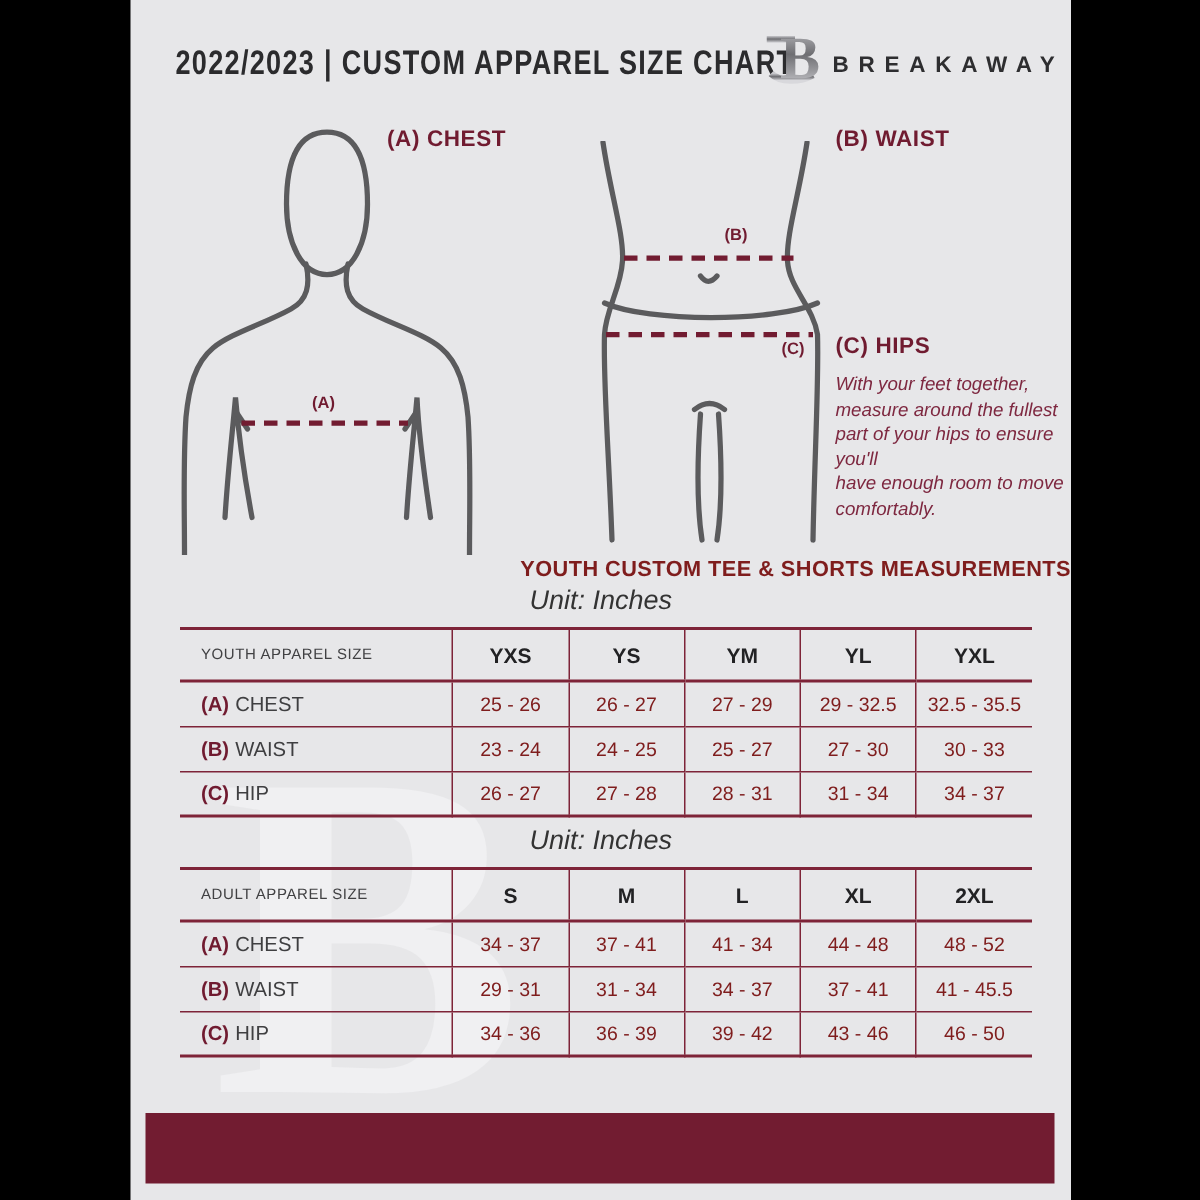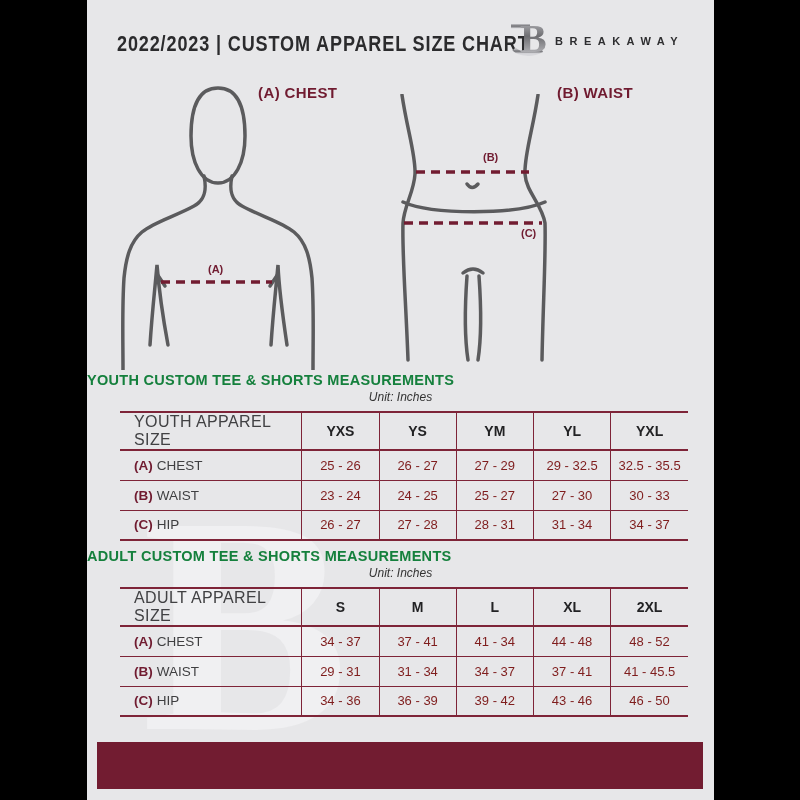--- a/index.html
+++ b/index.html
@@ -10,43 +10,43 @@
   html,body{width:800px;height:800px;}
   body{background:#000;position:relative;font-family:"Liberation Sans",sans-serif;overflow:hidden;}
   .page{position:absolute;left:87px;top:0;width:627px;height:800px;background:var(--bg);}
 
   .watermark{position:absolute;left:55px;top:470px;font-family:"Liberation Serif",serif;
     font-weight:bold;font-size:310px;line-height:1;color:var(--watermark);opacity:.75;z-index:0;}
 
   .hdr-title{position:absolute;left:30px;top:31px;font-size:21px;font-weight:700;color:var(--dark);
     letter-spacing:1px;white-space:nowrap;transform:scale(.86,1.08);transform-origin:left center;z-index:1;}
   .logo{position:absolute;left:424px;top:16px;z-index:1;}
-  .brand{position:absolute;left:468px;top:35px;font-size:11px;font-weight:700;color:#2e2e30;
+  .brand{position:absolute;left:468px;top:35px;font-size:15px;font-weight:700;color:#2e2e30;
     letter-spacing:6.5px;z-index:1;}
 
   .fig{position:absolute;z-index:1;}
   .fig path,.fig line{fill:none;stroke:var(--figure);stroke-width:3.5;stroke-linecap:round;}
   .fig .dash{stroke:var(--maroon);stroke-width:3.5;stroke-dasharray:9 6;stroke-linecap:butt;}
   .diagram-label{position:absolute;font-size:11px;font-weight:700;color:var(--heading);z-index:2;}
 
   .instr{position:absolute;width:162px;z-index:1;}
   .instr h3{font-size:15px;font-weight:700;color:var(--heading);letter-spacing:.4px;margin-bottom:9px;}
   .instr p{font-size:12.5px;line-height:1.32;font-style:italic;color:var(--body);white-space:pre-line;}
 
   .table-block{position:absolute;left:0;width:627px;z-index:1;}
-  .tbl-title{text-align:left;font-size:14.5px;font-weight:700;color:#15803d;letter-spacing:.3px;}
-  .tbl-unit{text-align:center;font-size:12px;font-style:italic;color:#333;margin-top:2px;}
+  .tbl-title{text-align:right;font-size:14.5px;font-weight:700;color:#7f1d1d;letter-spacing:.3px;}
+  .tbl-unit{text-align:center;font-size:18px;font-style:italic;color:#333;margin-top:2px;}
   table.size-table{margin:7px 0 0 33px;width:568px;border-collapse:collapse;table-layout:fixed;
     border-top:2px solid var(--border);border-bottom:2px solid var(--border);}
   .size-table th,.size-table td{border-left:1.5px solid var(--border);}
   .size-table th:first-child,.size-table td:first-child{border-left:none;}
   .size-table thead th{height:35px;border-bottom:2px solid var(--border);}
   .size-table tbody td{height:30px;border-bottom:1.5px solid var(--border);}
   .size-table tbody tr:last-child td{border-bottom:none;}
-  .col-label{text-align:left;padding-left:14px;font-weight:400;color:#414143;font-size:16px;letter-spacing:.4px;}
+  .col-label{text-align:left;padding-left:14px;font-weight:400;color:#414143;font-size:10px;letter-spacing:.4px;}
   .col-size{text-align:center;font-weight:700;color:#222224;font-size:14px;}
   td.row-label{text-align:left;padding-left:14px;font-size:13.5px;}
   td.row-label .prefix{font-weight:700;color:var(--heading);}
   td.row-label .lbl{color:var(--text);margin-left:4px;margin-top:36px;}
   td.val{text-align:center;font-size:13px;color:#7f1d1d;}
 
   .footer-bar{position:absolute;left:10px;top:742px;width:606px;height:47px;background:var(--maroon);z-index:2;}
 </style>
 </head>
 <body>
@@ -97,20 +97,23 @@
   <span class="diagram-label" style="left:396px;top:151px">(B)</span>
   <span class="diagram-label" style="left:434px;top:227px">(C)</span>
 
   <div class="instr" style="left:171px;top:84px;width:155px">
     <h3>(A) CHEST</h3>
   </div>
   <div class="instr" style="left:470px;top:84px;width:158px">
     <h3>(B) WAIST</h3>
   </div>
   <div class="instr" style="left:470px;top:222px;width:162px">
+    <h3>(C) HIPS</h3>
+    <p>With your feet together, measure around the fullest part of your hips to ensure you'll
+have enough room to move comfortably.</p>
   </div>
 
   <div class="table-block" style="top:372px">
     <div class="tbl-title">YOUTH CUSTOM TEE &amp; SHORTS MEASUREMENTS</div>
     <div class="tbl-unit">Unit: Inches</div>
     <table class="size-table">
         <thead>
           <tr>
             <th class="col-label" style="width: 32%;">YOUTH APPAREL SIZE</th>
             <th class="col-size" style="width: 13.6%;">YXS</th>
@@ -143,21 +146,20 @@
             <td class="val">27 - 28</td>
             <td class="val">28 - 31</td>
             <td class="val">31 - 34</td>
             <td class="val">34 - 37</td>
           </tr>
         </tbody>
       </table>
   </div>
 
   <div class="table-block" style="top:548px">
-    <div class="tbl-title">ADULT CUSTOM TEE &amp; SHORTS MEASUREMENTS</div>
     <div class="tbl-unit">Unit: Inches</div>
     <table class="size-table">
         <thead>
           <tr>
             <th class="col-label" style="width: 32%;">ADULT APPAREL SIZE</th>
             <th class="col-size" style="width: 13.6%;">S</th>
             <th class="col-size" style="width: 13.6%;">M</th>
             <th class="col-size" style="width: 13.6%;">L</th>
             <th class="col-size" style="width: 13.6%;">XL</th>
             <th class="col-size" style="width: 13.6%;">2XL</th>

